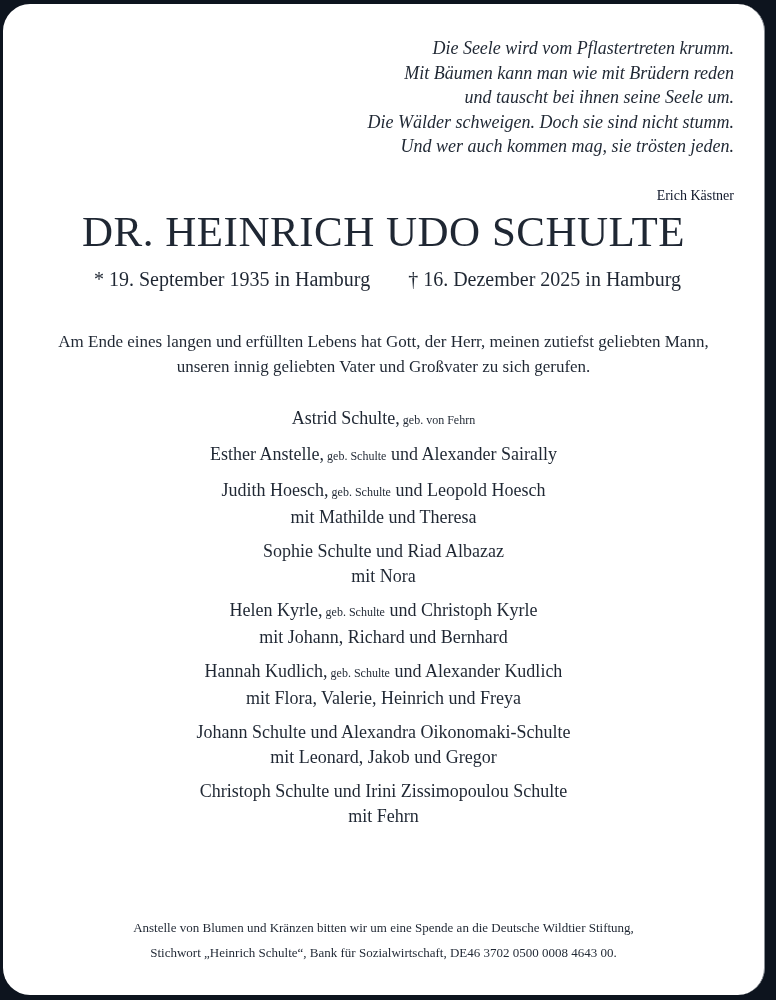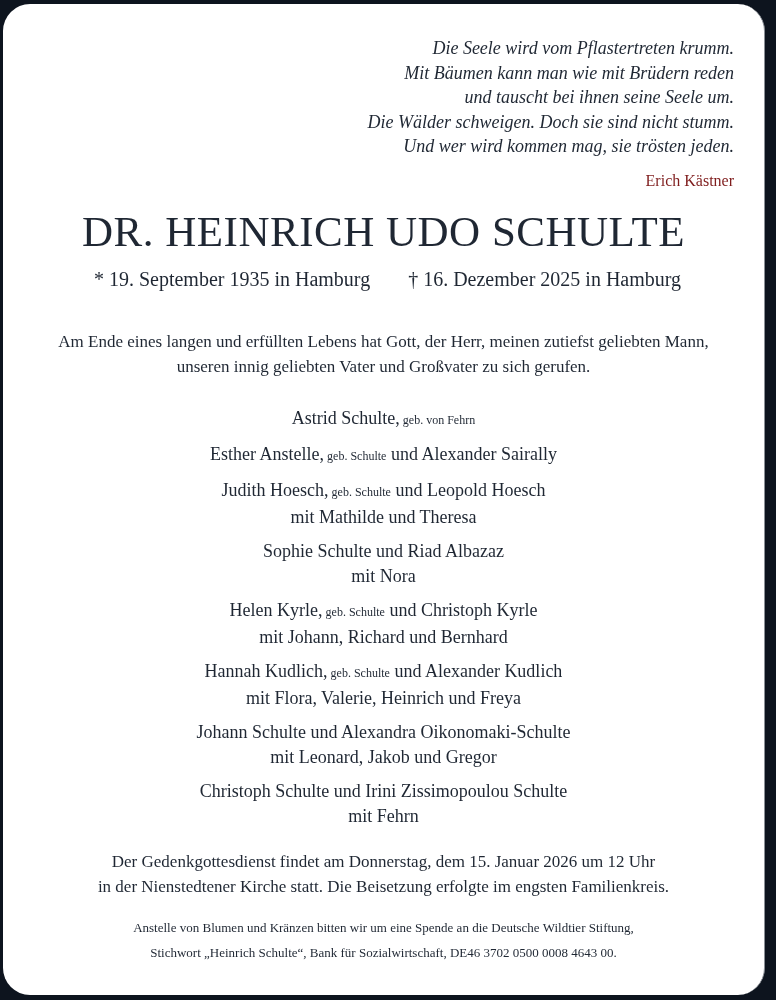--- a/index.html
+++ b/index.html
@@ -20,21 +20,21 @@
     background:var(--paper);
     border-right:1px solid #8a8f96;
     border-radius:27px;
   }
   .poem{
     position:absolute;top:32px;right:30px;
     text-align:right;font-style:italic;
     font-size:18px;line-height:24.5px;
   }
   .poem-attr{
-    margin-top:10px;font-style:normal;font-size:16px;color:#7f1d1d;
+    margin-top:25px;font-style:normal;font-size:14px;color:#0f172a;
   }
   .title{
     position:absolute;top:203px;left:0;right:0;margin:0;
     text-align:center;font-size:43px;font-weight:normal;line-height:1.15;
     letter-spacing:0.5px;
   }
   .dates{
     position:absolute;top:264px;left:0;right:0;
     text-align:center;font-size:20px;margin-left:8px;
   }
@@ -64,21 +64,21 @@
 </head>
 <body>
 
 <div class="page">
 
   <div class="poem">
     <div class="poem-line">Die Seele wird vom Pflastertreten krumm.</div>
     <div class="poem-line">Mit Bäumen kann man wie mit Brüdern reden</div>
     <div class="poem-line">und tauscht bei ihnen seine Seele um.</div>
     <div class="poem-line">Die Wälder schweigen. Doch sie sind nicht stumm.</div>
-    <div class="poem-line">Und wer wird kommen mag, sie trösten jeden.</div>
+    <div class="poem-line">Und wer auch kommen mag, sie trösten jeden.</div>
     <div class="poem-attr">Erich Kästner</div>
   </div>
 
   <h1 class="title">DR. HEINRICH UDO SCHULTE</h1>
 
   <div class="dates">
     <span class="birth">* 19. September 1935 in Hamburg</span><span class="death">† 16. Dezember 2025 in Hamburg</span>
   </div>
 
   <div class="announcement">
@@ -112,23 +112,19 @@
       <div class="mourner">
         <div><span>Johann Schulte und Alexandra Oikonomaki-Schulte</span></div>
         <div>mit Leonard, Jakob und Gregor</div>
       </div>
       <div class="mourner">
         <div><span>Christoph Schulte und Irini Zissimopoulou Schulte</span></div>
         <div>mit Fehrn</div>
       </div>
     </div>
 
-  <div class="service">
-    <div>Der Gedenkgottesdienst findet am Donnerstag, dem 15. Januar 2026 um 12 Uhr</div>
-    <div>in der Nienstedtener Kirche statt. Die Beisetzung erfolgte im engsten Familienkreis.</div>
-  </div>
 
   <div class="donation">
     <div>Anstelle von Blumen und Kränzen bitten wir um eine Spende an die Deutsche Wildtier Stiftung,</div>
     <div>Stichwort „Heinrich Schulte“, Bank für Sozialwirtschaft, DE46 3702 0500 0008 4643 00.</div>
   </div>
 
 </div>
 
 </body></html>

